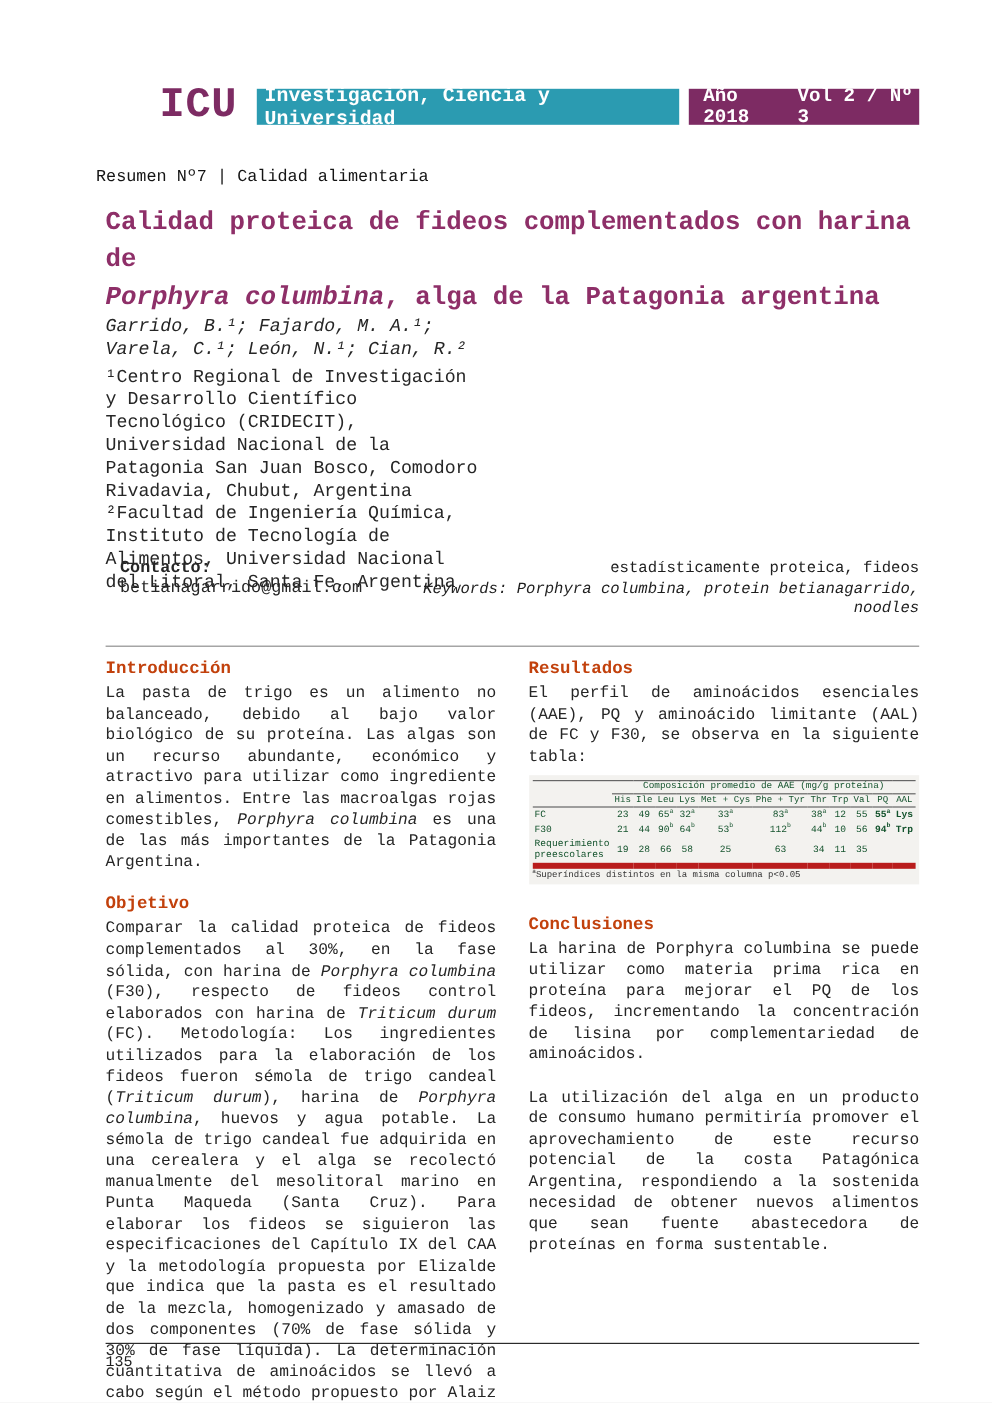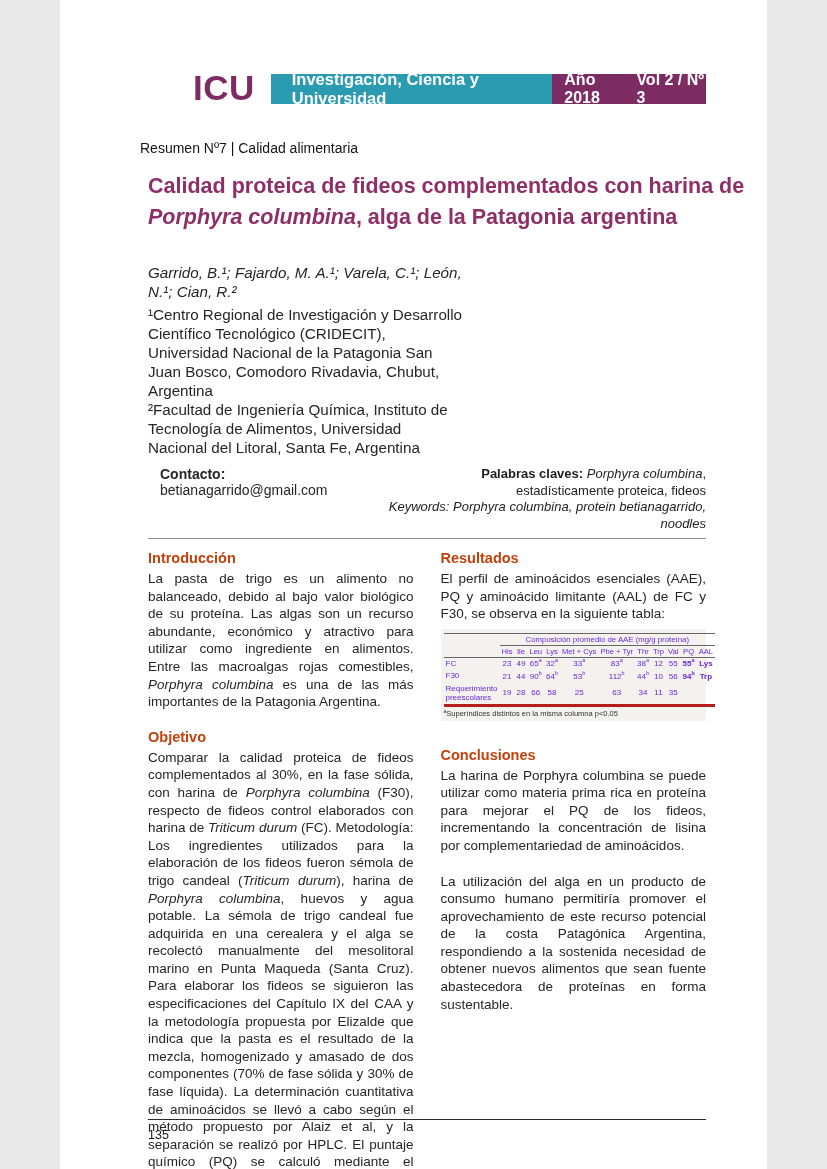--- a/index.html
+++ b/index.html
@@ -1,27 +1,27 @@
 <!DOCTYPE html>
 <html lang="es"><head>
 <meta charset="utf-8">
 <style>
   *{margin:0;padding:0;box-sizing:border-box}
   html,body{background:#e9e9e9}
   sup{font-size:68%;line-height:0}
   .it{font-style:italic}
   .bd{font-weight:bold}
-  .page{position:relative;width:707px;height:1169px;margin:0 auto;background:#ffffff;
-        font-family:Liberation Sans, sans-serif;color:#262626;overflow:hidden}
+  .page{position:relative;width:827px;height:1169px;margin:0 auto;background:#ffffff;
+        font-family:Liberation Mono, monospace;color:#262626;overflow:hidden}
 
   
   .masthead{position:absolute;left:133px;right:61px;top:74px;height:30px;display:flex;align-items:stretch}
   .logo{font-size:35px;font-weight:bold;color:#7d2b63;line-height:28px;letter-spacing:.5px;margin-right:16px}
   .bar{display:flex;align-items:center;color:#fff;font-weight:bold}
-  .bar-teal{width:352px;background:#2b9bb1;padding-left:21px;font-size:16.5px}
+  .bar-teal{width:352px;background:#2b9bb1;padding-left:7px;font-size:16.5px}
   .bar-purple{margin-left:auto;width:192px;background:#7d2b63;padding-left:12px;font-size:16px;gap:11px}
 
   
   .kicker{position:absolute;left:80px;top:140px;font-size:14px;color:#141414}
   .title{position:absolute;left:88px;top:171px;width:690px;font-size:21.5px;line-height:31px;
          font-weight:bold;color:#8e2f68}
   .byline{position:absolute;left:88px;top:263px;width:316px;font-size:15.2px;line-height:19px}
   .authors{font-style:italic;margin-bottom:4px}
   .meta-row{position:absolute;left:100px;right:61px;top:466px;display:flex;
             justify-content:space-between;align-items:flex-start}
@@ -32,22 +32,22 @@
   
   .cols{position:absolute;left:88px;right:61px;top:550px;display:flex;gap:27px}
   .col{flex:1;min-width:0}
   .sec{color:#c2410c;font-size:14.5px;font-weight:bold;margin:18px 0 4px}
   .col .sec:first-child{margin-top:0}
   .col p{font-size:13.5px;line-height:17.6px;text-align:justify;margin:0 0 15px;hyphens:auto}
   .col p.lastgap{margin-bottom:18px}
 
   
   .tablebox{margin:6px 0 0;background:#f3f2ef;padding:4px 3px 3px}
-  table.aae{width:100%;border-collapse:collapse;color:#6d28d9;
-            border-top:1px solid #666;border-bottom:3px solid #b91c1c}
+  table.aae{width:100%;border-collapse:collapse;color:#14532d;
+            border-top:1px solid #666;border-bottom:5px solid #b91c1c}
   .aae th{font-weight:normal;font-size:7.6px;padding:1px 2px;white-space:nowrap;text-align:center}
   .aae .tcap{border-bottom:1px solid #666;font-size:7.8px}
   .aae .thdr th{border-bottom:1px solid #666}
   .aae td{padding:1.5px 2px;text-align:center;white-space:nowrap;font-size:8px}
   .aae td.rowlabel{text-align:left;white-space:normal;width:56px;line-height:1.15}
   .aae td:nth-child(11),.aae td:nth-child(12){font-weight:bold}
   .tfoot{font-size:7.5px;color:#333;margin-top:2px}
   .concl-head{margin-top:26px}
 
   
@@ -79,21 +79,20 @@
 
   <div class="byline">
     <div class="authors">Garrido, B.¹; Fajardo, M. A.¹; Varela, C.¹; León, N.¹; Cian, R.²</div>
     <div class="affil">¹Centro Regional de Investigación y Desarrollo Científico Tecnológico (CRIDECIT), Universidad Nacional de la Patagonia San Juan Bosco, Comodoro Rivadavia, Chubut, Argentina</div>
     <div class="affil">²Facultad de Ingeniería Química, Instituto de Tecnología de Alimentos, Universidad Nacional del Litoral, Santa Fe, Argentina</div>
   </div>
 
   <div class="meta-row">
     <div class="contact"><span class="bd">Contacto: </span><span>betianagarrido@gmail.com</span></div>
     <div class="keywords">
-      <div><span class="bd">Palabras claves: </span><span class="it">Porphyra columbina</span><span>,</span></div>
       <div>estadísticamente proteica, fideos</div>
       <div class="kw-en"><span class="it">Keywords: Porphyra columbina, protein betianagarrido, noodles</span></div>
     </div>
   </div>
 
   <div class="rule"></div>
 
   <div class="cols">
 
     <div class="col">

